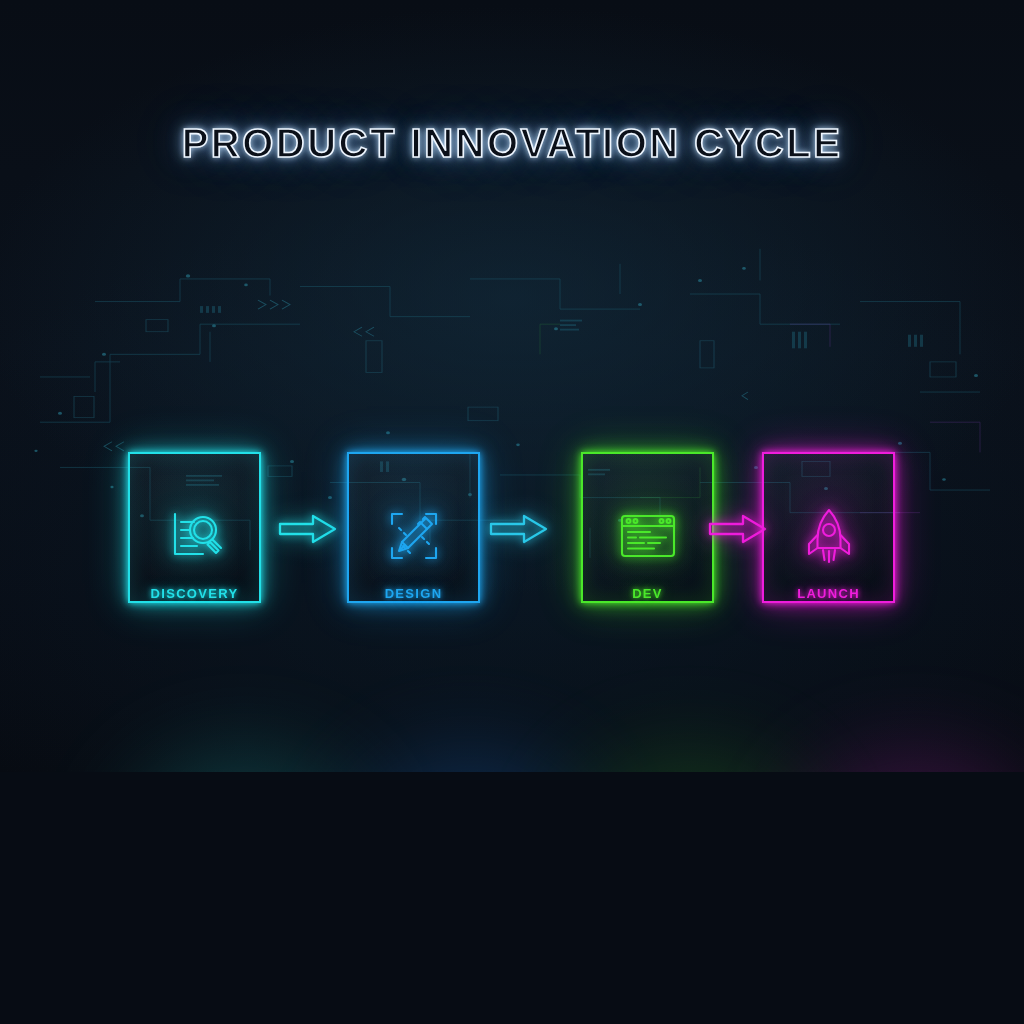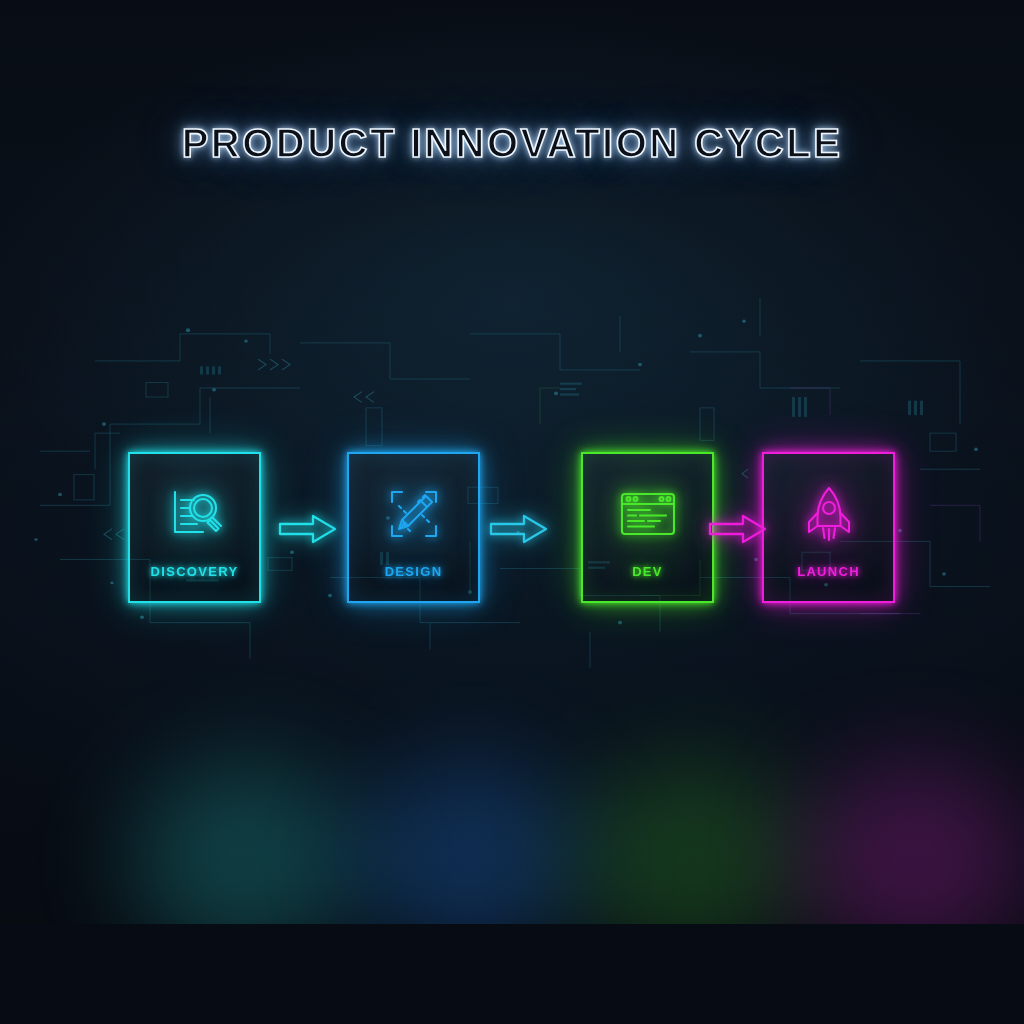--- a/index.html
+++ b/index.html
@@ -7,21 +7,21 @@
 
   html, body {
     width:1024px; height:1024px;
     background:#070c14;
     font-family:"Liberation Sans", sans-serif;
     overflow:hidden;
   }
 
   #stage {
     position:relative;
-    width:1024px; height:924px;
+    width:1024px; height:772px;
     background:
       radial-gradient(ellipse 760px 420px at 512px 300px, rgba(20,48,66,0.55) 0%, rgba(10,20,32,0) 70%),
       radial-gradient(ellipse 900px 500px at 512px 560px, rgba(12,34,50,0.45) 0%, rgba(8,14,24,0) 72%),
       linear-gradient(180deg, #080d15 0%, #0a111b 45%, #080d16 78%, #070b12 100%);
     overflow:hidden;
   }
 
   
   .glow-row { position:absolute; left:0; top:760px; width:1024px; height:230px; pointer-events:none; }
   .glow {
@@ -57,21 +57,21 @@
 
   
   #flow { position:absolute; left:0; top:452px; width:1024px; height:155px; }
 
   .card {
     position:absolute;
     top:0;
     width:133px; height:151px;
     border:2.5px solid var(--c);
     display:flex; flex-direction:column;
-    align-items:center; justify-content:center;
+    align-items:center; justify-content:flex-end;
     background:
       radial-gradient(ellipse at 50% 45%, color-mix(in srgb, var(--c) 11%, transparent) 0%, rgba(0,0,0,0) 72%),
       linear-gradient(160deg, rgba(255,255,255,.035), rgba(0,0,0,.22));
     box-shadow:
        0 0 7px var(--c),
        0 0 17px color-mix(in srgb, var(--c) 62%, transparent),
        0 0 40px color-mix(in srgb, var(--c) 32%, transparent),
        inset 0 0 22px color-mix(in srgb, var(--c) 16%, transparent);
   }
   .card .icon {

